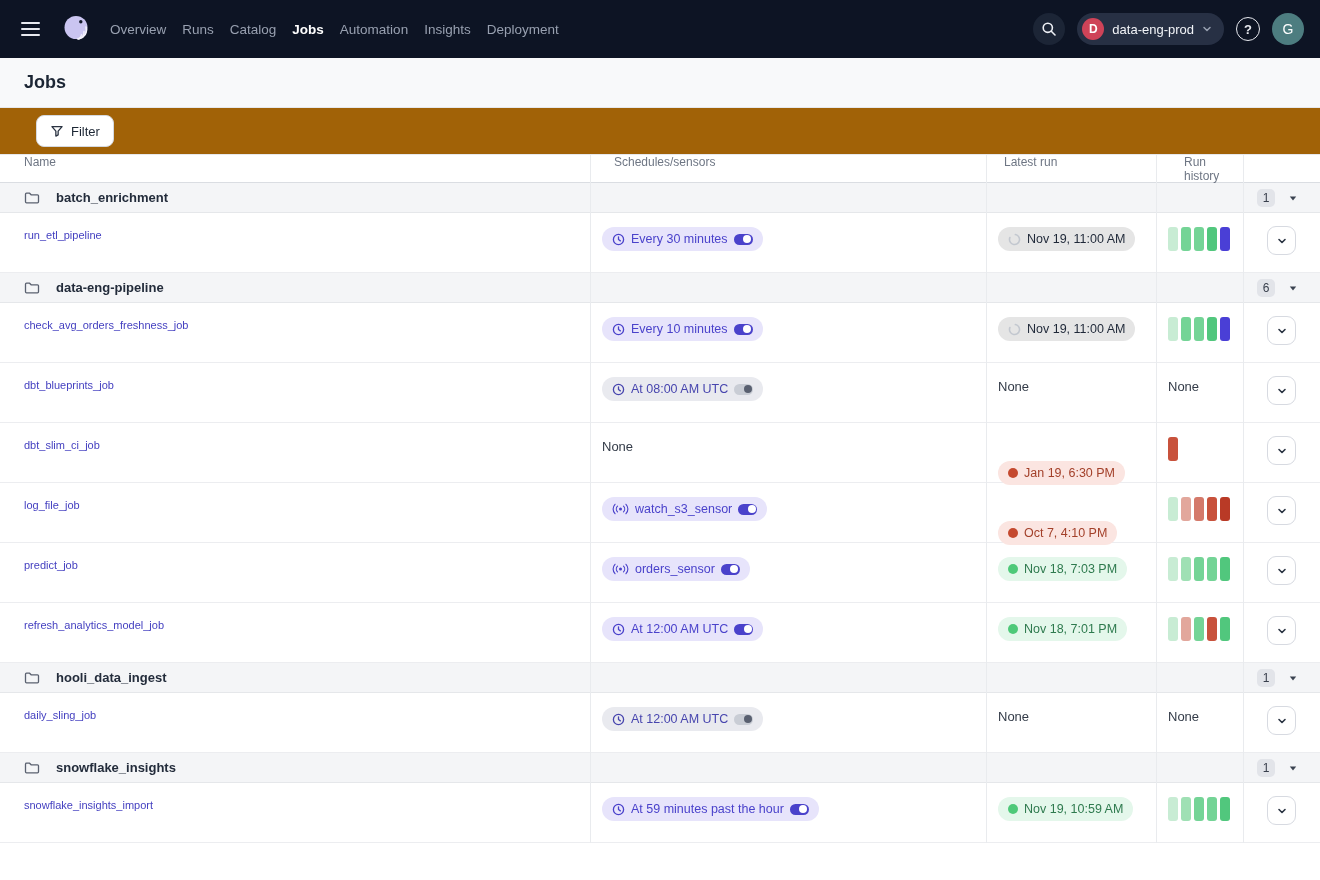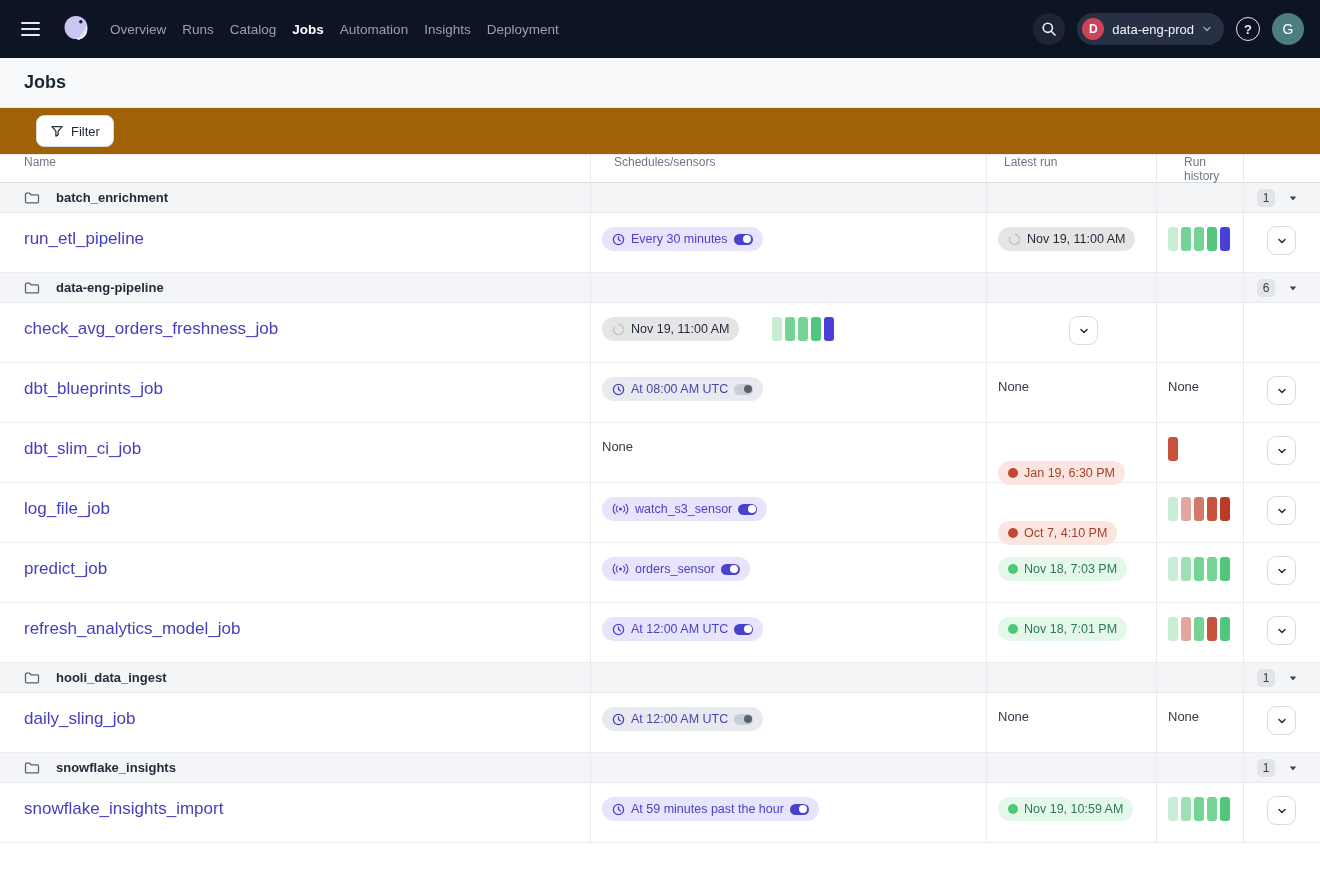--- a/index.html
+++ b/index.html
@@ -41,21 +41,21 @@
   .group-right { display:flex; align-items:center; gap:13px; }
   .count-badge { min-width:18px; height:18px; border-radius:5px; background:#e2e4e9; color:#39404d; font-size:12px; display:flex; align-items:center; justify-content:center; padding:0 4px; }
 
   .job-row { height:60px; border-bottom:1px solid #ecedf0; display:flex; position:relative; z-index:2; background:transparent; }
   .cell { display:flex; align-items:flex-start; }
   .cell.c1 { width:590px; padding:16px 0 0 24px; }
   .cell.c2 { width:396px; padding:14px 0 0 12px; }
   .cell.c3 { width:170px; padding:14px 0 0 12px; }
   .cell.c4 { width:87px; padding:14px 0 0 12px; }
   .cell.c5 { flex:1; padding:13px 0 0 0; justify-content:center; }
-  .job-link { font-size:17px; font-weight:500; color:#433fc0; text-decoration:none; cursor:pointer; }
+  .job-link { font-size:11px; font-weight:500; color:#433fc0; text-decoration:none; cursor:pointer; }
   .none-text { font-size:13px; color:#333b48; padding-top:2px; }
 
   .badge { height:24px; border-radius:12px; display:inline-flex; align-items:center; gap:6px; padding:0 10px; font-size:12.5px; white-space:nowrap; cursor:pointer; }
   .badge.lav { background:#e7e4fb; color:#4a42cb; }
   .badge.gry { background:#e9eaef; color:#4745ae; }
   .toggle { width:19px; height:11px; border-radius:6px; position:relative; display:inline-block; flex:none; }
   .toggle.on { background:#4a42cb; }
   .toggle.off { background:#c9cdd5; }
   .toggle .knob { position:absolute; top:1.5px; width:8px; height:8px; border-radius:50%; }
   .toggle.on .knob { right:1.5px; background:#fff; }
@@ -216,20 +216,32 @@
           <span class="count-badge">6</span>
           <svg width="10" height="10" viewBox="0 0 10 10" style="cursor:pointer">
             <path d="M1.8 3.4h6.4L5 7.6z" fill="#3a4250"></path>
           </svg>
         </div>
       </div>
       <div class="job-row">
         <div class="cell c1">
           <a class="job-link">check_avg_orders_freshness_job</a>
         </div>
+        <div class="cell c2">
+          <span class="badge lav">
+            <svg width="13" height="13" viewBox="0 0 14 14" style="flex:none">
+              <circle cx="7" cy="7" r="5.5" fill="none" stroke="currentColor" stroke-width="1.4"></circle>
+              <path d="M7 4.1V7l2 1.5" fill="none" stroke="currentColor" stroke-width="1.4" stroke-linecap="round"></path>
+            </svg>
+            <span>Every 10 minutes</span>
+            <span class="toggle on">
+              <span class="knob"></span>
+            </span>
+          </span>
+        </div>
         <div class="cell c3">
           <span class="run-pill progress">
             <svg width="13" height="13" viewBox="0 0 14 14" style="flex:none">
               <circle cx="7" cy="7" r="5.4" fill="none" stroke="#c2c7cf" stroke-width="1.7" stroke-dasharray="26 8" stroke-linecap="round" transform="rotate(-80 7 7)"></circle>
             </svg>
             <span>Nov 19, 11:00 AM</span>
           </span>
         </div>
         <div class="cell c4">
           <span class="bars">

